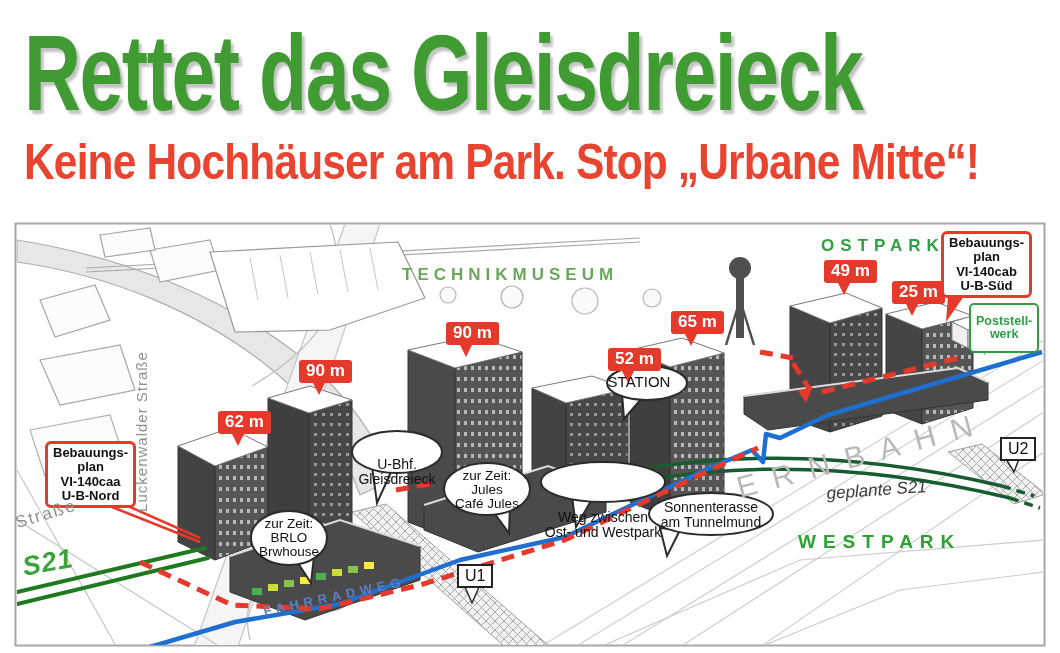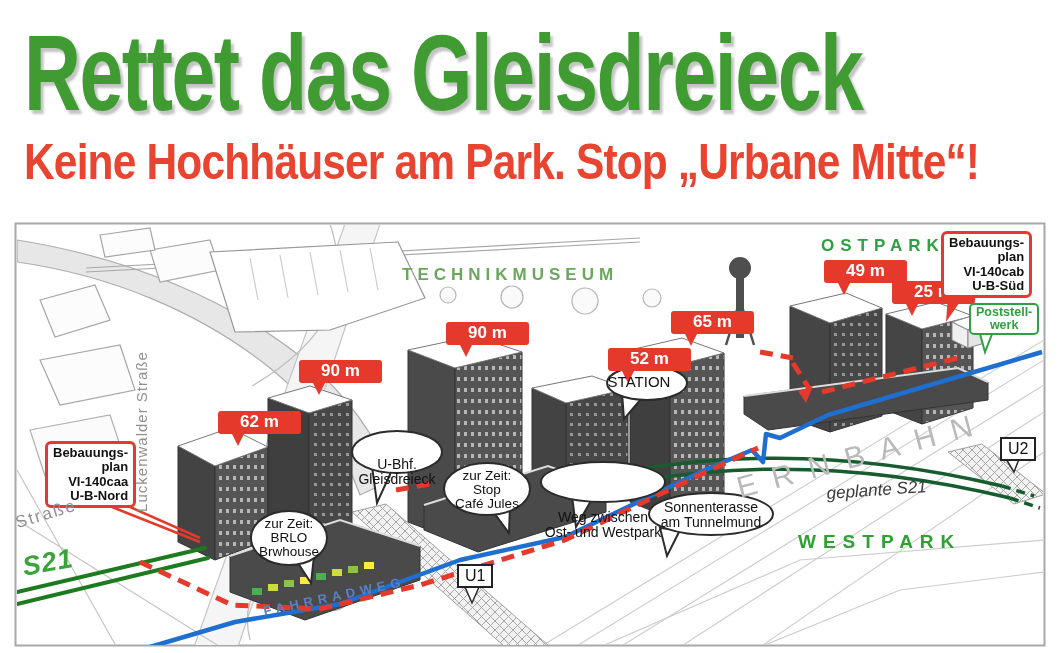--- a/index.html
+++ b/index.html
@@ -12,30 +12,30 @@
     transform:scaleX(.73);transform-origin:left top;letter-spacing:-2px;
     text-shadow:4px 4px 3px #c3c3c3;}
   #subtitle{left:24px;top:133px;font-size:50px;font-weight:bold;color:#e84430;
     transform:scaleX(.85);transform-origin:left top;letter-spacing:-1px;}
 
   
   #mapsvg{left:0;top:0;}
 
   
   .marker{background:#e5392c;color:#fff;font-weight:bold;font-size:17px;line-height:1.2;
-    padding:1px 22px 2px;border-radius:3px;white-space:nowrap;}
+    padding:1px 7px 2px;border-radius:3px;white-space:nowrap;}
   .marker:after{content:"";position:absolute;left:14px;top:100%;width:0;height:0;
     border:6px solid transparent;border-top:12px solid #e5392c;}
 
   
   .planbox{background:#fff;border:3px solid #e5392c;border-radius:6px;padding:2px 5px;
-    text-align:right;font-weight:bold;font-size:13px;line-height:1.1;color:#111;white-space:nowrap;}
-
-  
-  .greenbox{background:#fff;border:2px solid #2fa042;border-radius:5px;padding:1px 5px;
+    text-align:center;font-weight:bold;font-size:13px;line-height:1.1;color:#111;white-space:nowrap;}
+
+  
+  .greenbox{background:#fff;border:2px solid #2fa042;border-radius:5px;padding:10px 5px;
     text-align:center;font-weight:bold;font-size:12.5px;line-height:1.05;color:#2fa042;white-space:nowrap;}
 
   
   .bubtext{text-align:center;font-size:13.5px;line-height:1.04;color:#111;white-space:nowrap;}
 
   
   .badge{background:#fff;border:2px solid #222;padding:0 6px;font-size:16px;color:#111;
     line-height:1.25;white-space:nowrap;}
 
   
@@ -265,21 +265,21 @@
   <div>U-Bhf.</div>
   <div>Gleisdreieck</div>
 </div>
 <div class="abs bubtext" style="left:251px;top:517px;width:76px;">
   <div>zur Zeit:</div>
   <div>BRLO</div>
   <div>Brwhouse</div>
 </div>
 <div class="abs bubtext" style="left:444px;top:469px;width:86px;">
   <div>zur Zeit:</div>
-  <div>Stop</div>
+  <div>Jules</div>
   <div>Café Jules</div>
 </div>
 <div class="abs bubtext" style="left:541px;top:468px;width:124px;font-size:14px;margin-top:42px;">
   <div>Weg zwischen</div>
   <div>Ost- und Westpark</div>
 </div>
 <div class="abs bubtext" style="left:649px;top:500px;width:124px;font-size:14px;">
   <div>Sonnenterasse</div>
   <div>am Tunnelmund</div>
 </div>

